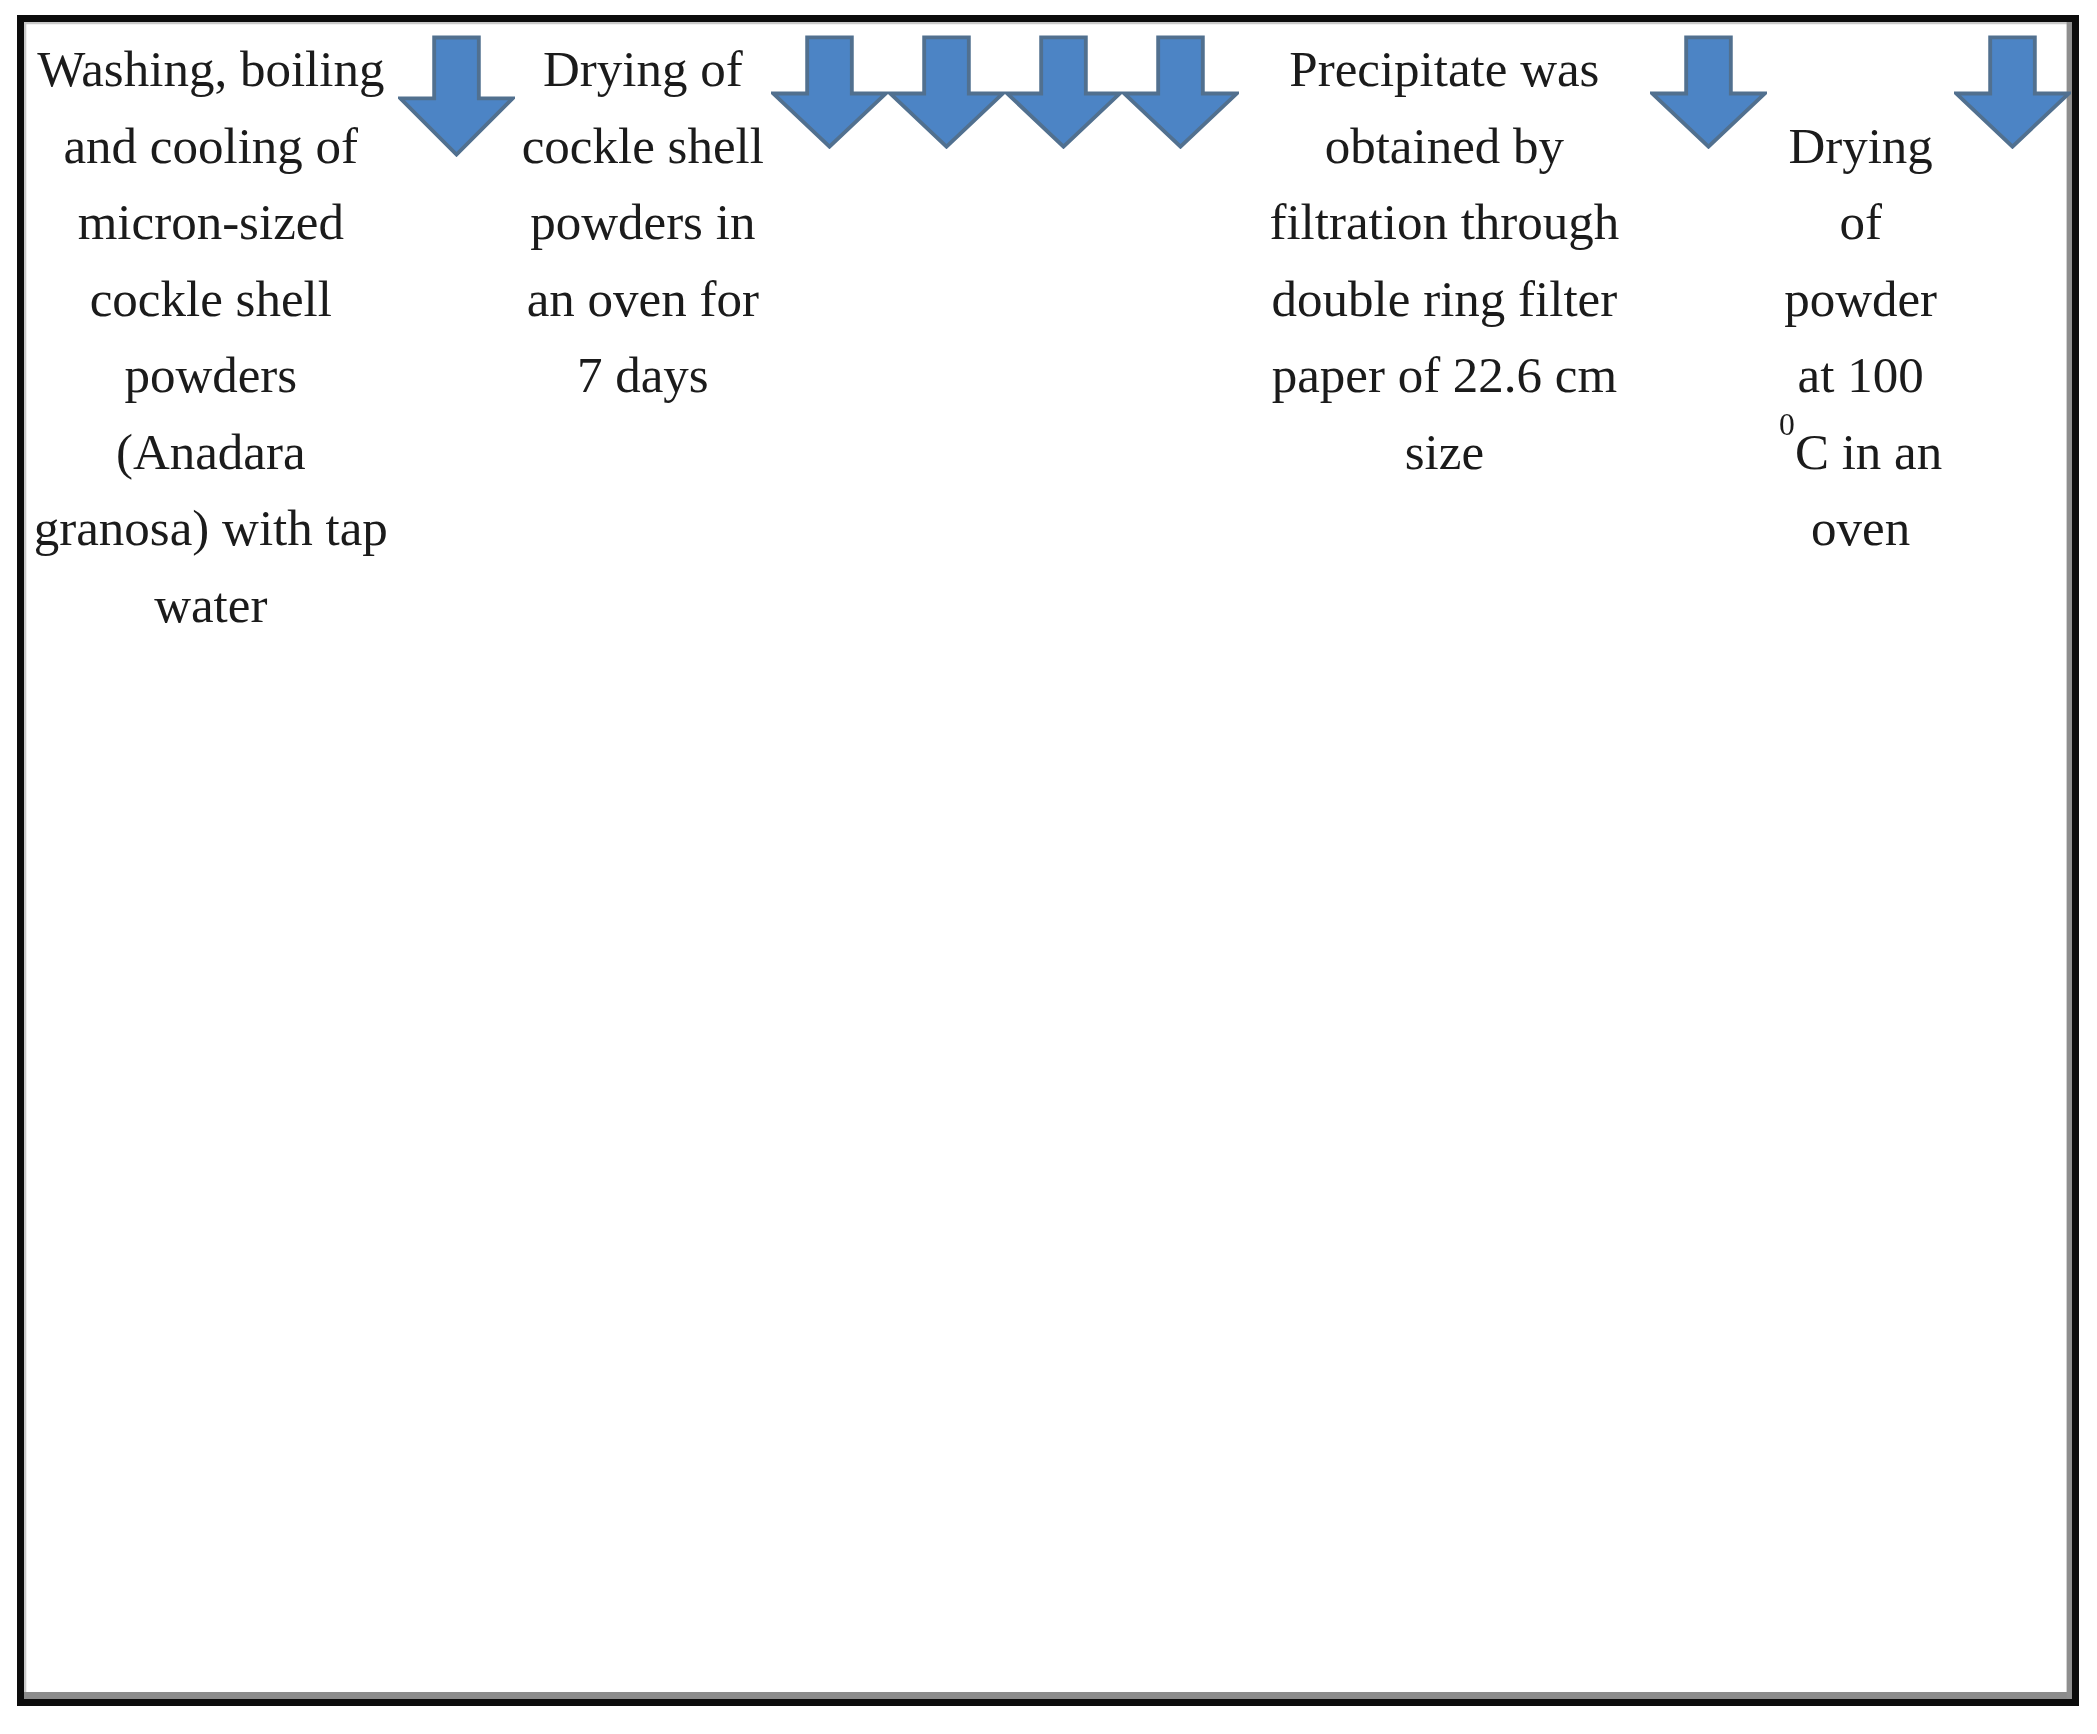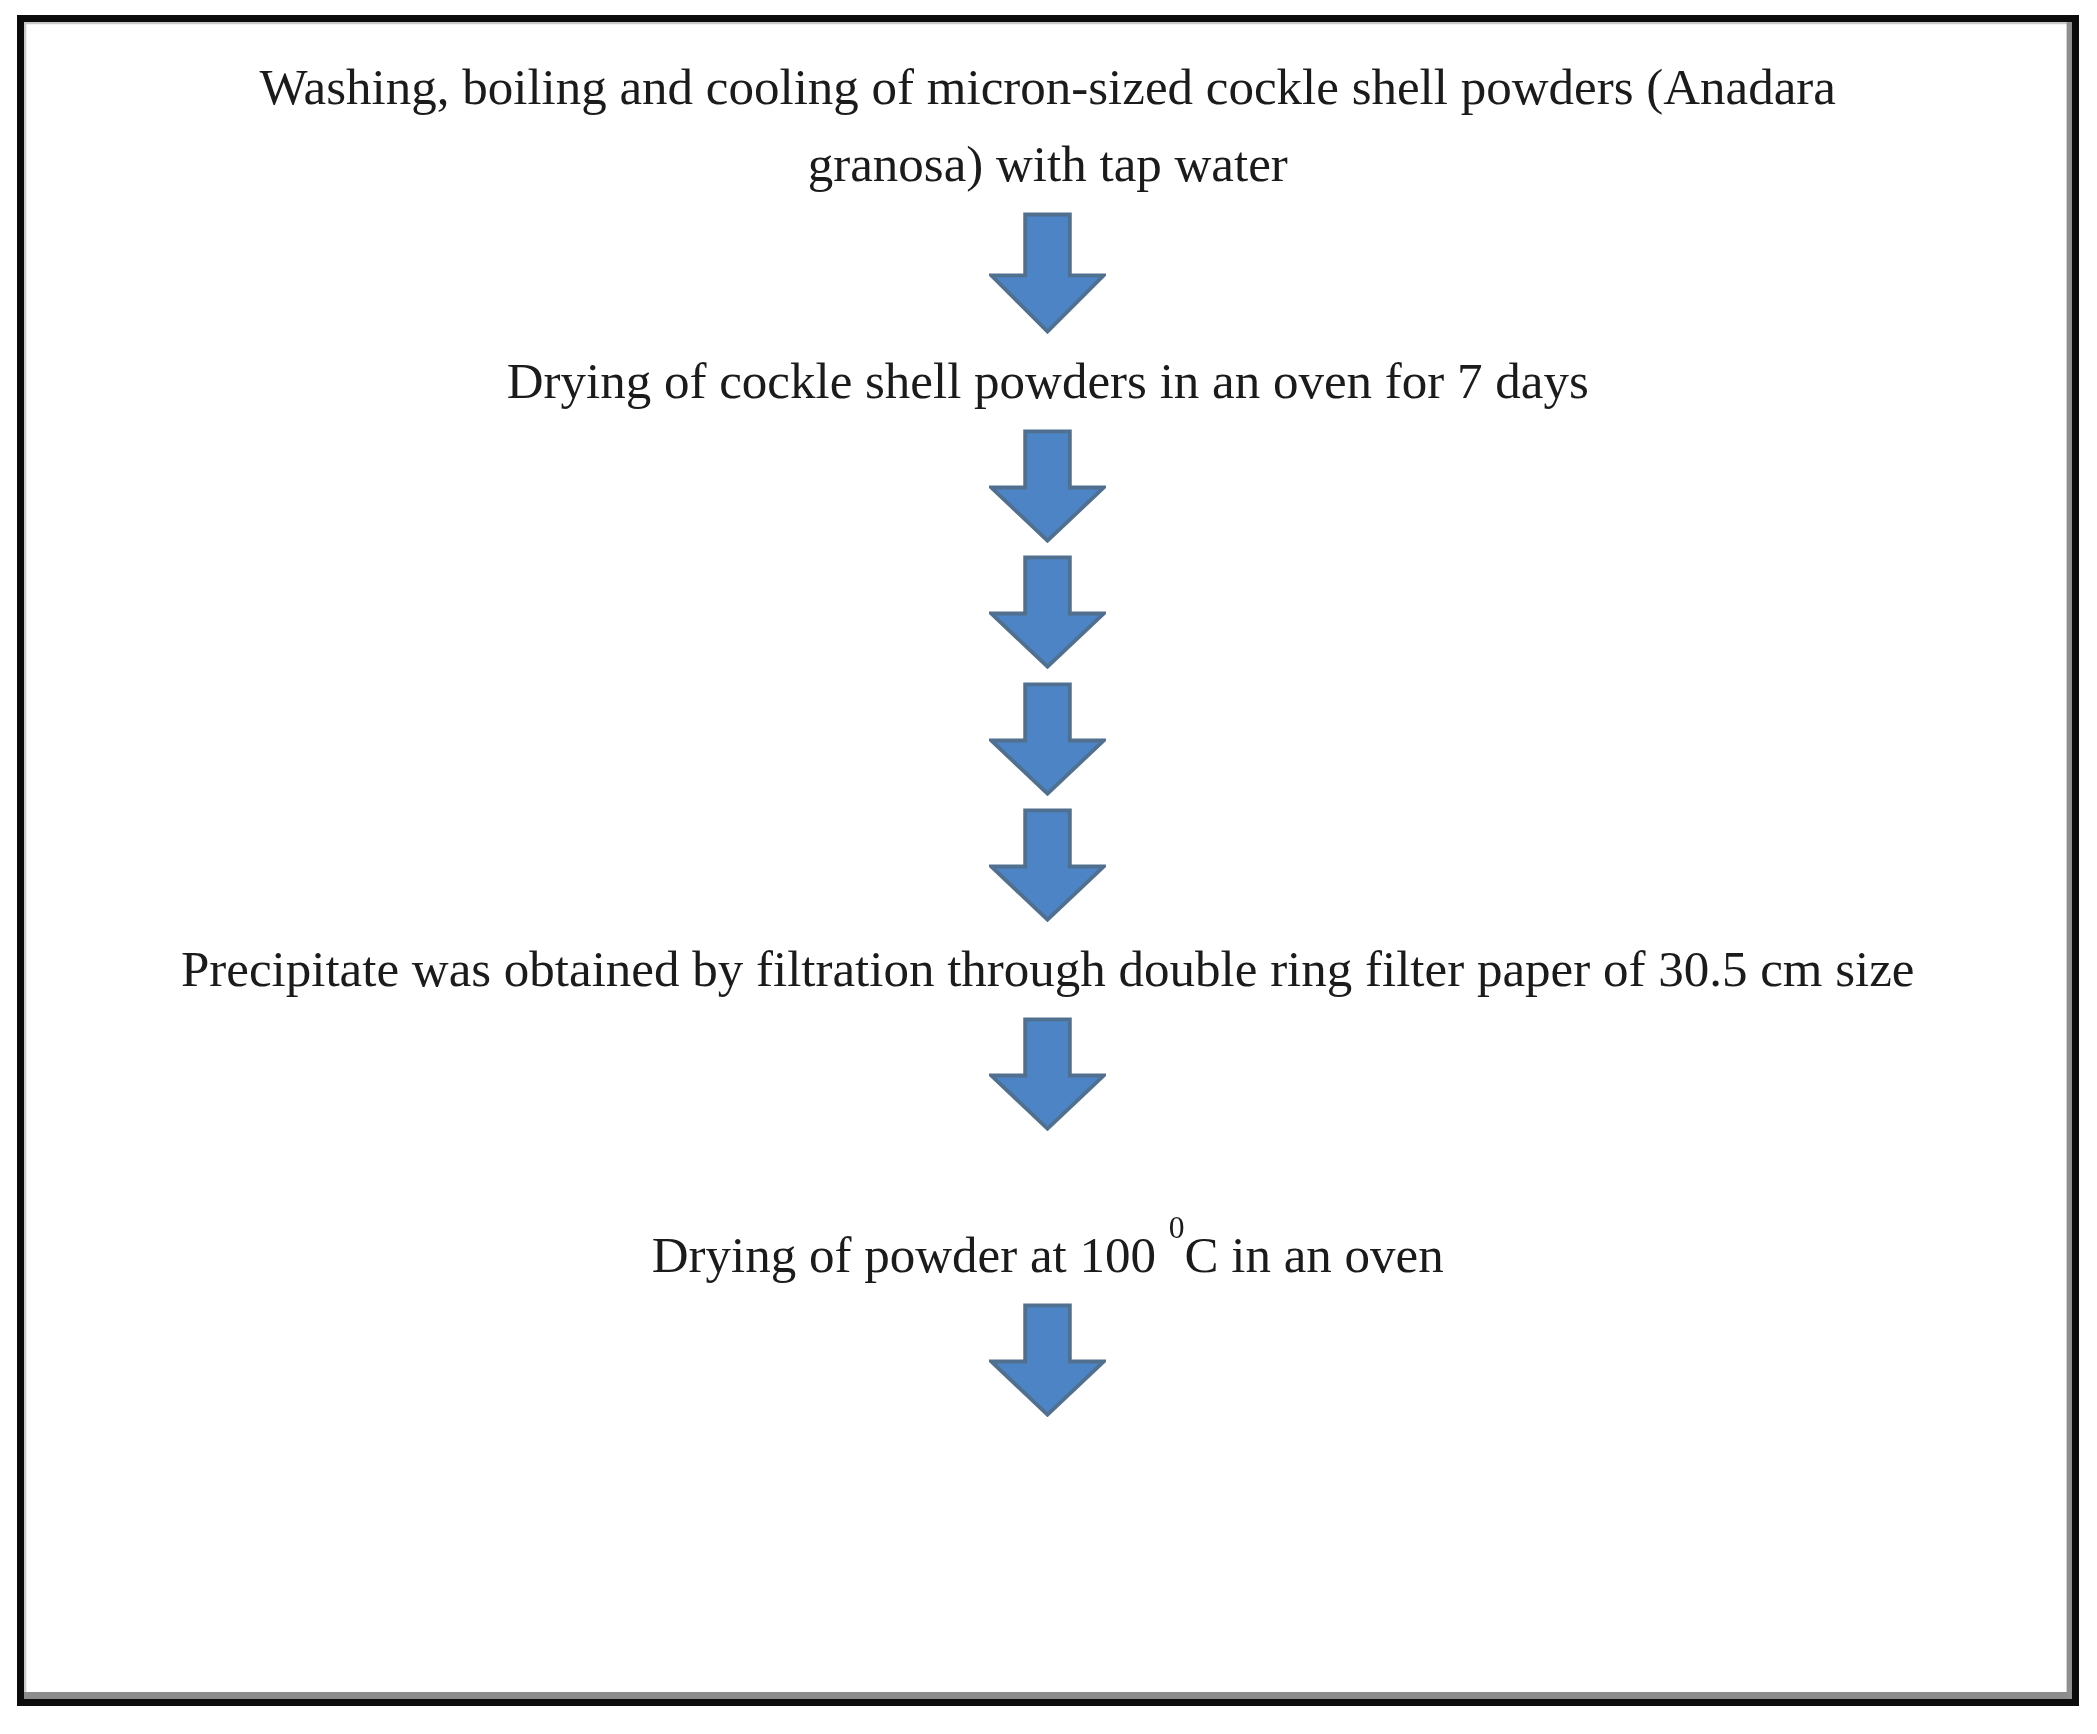--- a/index.html
+++ b/index.html
@@ -24,24 +24,24 @@
     box-shadow:
       inset -5.4px 0 0 0 #8f8f8f,
       inset 0 -7px 0 0 #8c8c8c,
       inset 2.3px 2.3px 0 0 #c9c9c9;
     overflow: hidden;
   }
   .flow {
     width: 100%;
     height: 100%;
     box-sizing: border-box;
-    padding-top: 24px;
+    padding-top: 6px;
     display: flex;
-    flex-direction: column;
-    align-items: center;
+    flex-direction: row;
+    align-items: flex-start;
   }
   .step {
     font-family: "Liberation Serif", "DejaVu Serif", serif;
     font-size: 51px;
     line-height: 1.5;
     color: #1b1b1b;
     text-align: center;
     white-space: pre-line;      
     max-width: 2003px;
     margin: 3.1px 0;
@@ -86,21 +86,21 @@
 
       <svg class="arrow" width="117" height="114" viewBox="0 0 152 148">
         <polygon points="47,3 105,3 105,76 149,76 76,145 3,76 47,76" stroke-width="5" fill="#4c84c5" stroke="#51708f"></polygon>
       </svg>
 
 
       <svg class="arrow" width="117" height="114" viewBox="0 0 152 148">
         <polygon points="47,3 105,3 105,76 149,76 76,145 3,76 47,76" stroke-width="5" fill="#4c84c5" stroke="#51708f"></polygon>
       </svg>
 
-      <div class="step">Precipitate was obtained by filtration through double ring filter paper of 30.5 cm size</div>
+      <div class="step">Precipitate was obtained by filtration through double ring filter paper of 22.6 cm size</div>
 
       <svg class="arrow" width="117" height="114" viewBox="0 0 152 148">
         <polygon points="47,3 105,3 105,76 149,76 76,145 3,76 47,76" stroke-width="5" fill="#4c84c5" stroke="#51708f"></polygon>
       </svg>
 
       <div class="step">
         <span>Drying of powder at 100 </span><sup class="deg">0</sup><span>C in an oven</span>
       </div>
 
       <svg class="arrow" width="117" height="114" viewBox="0 0 152 148">

